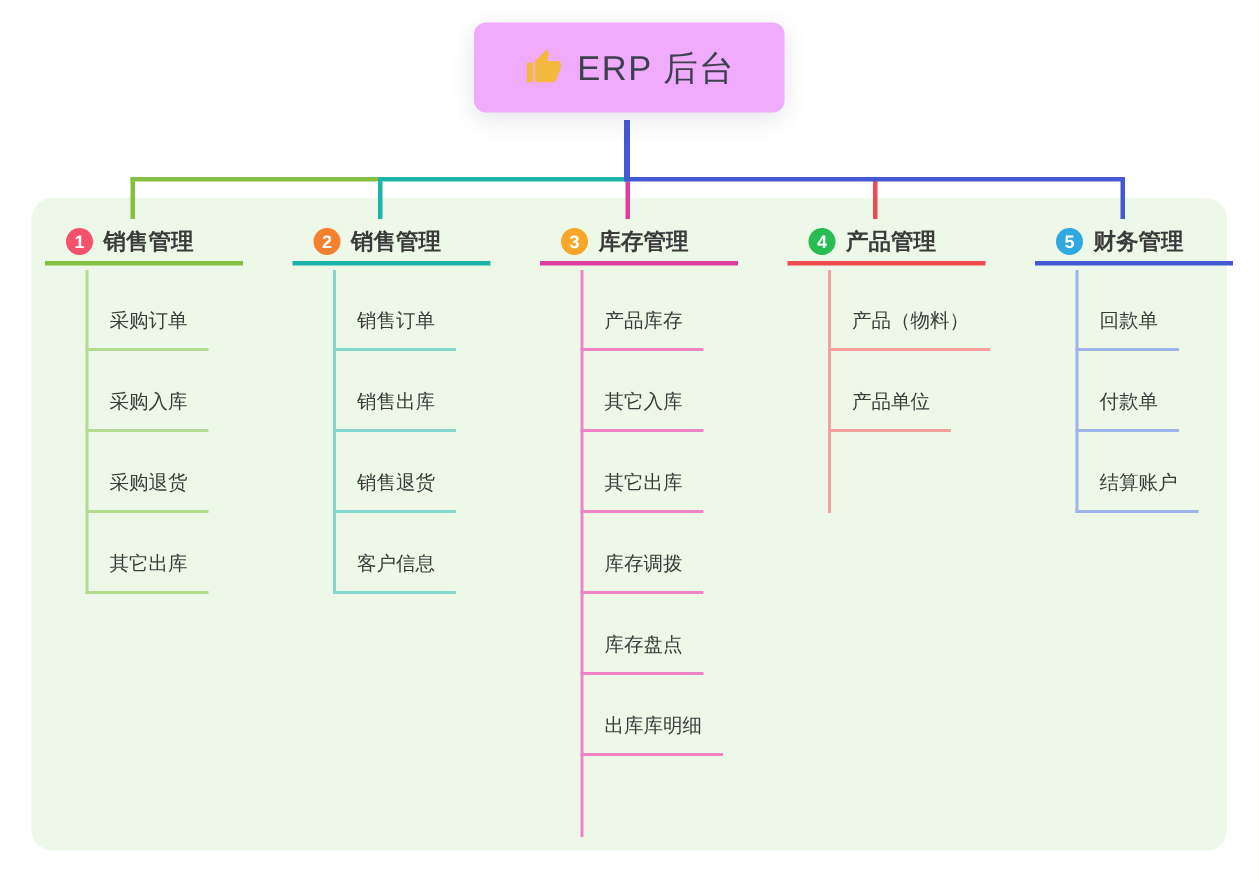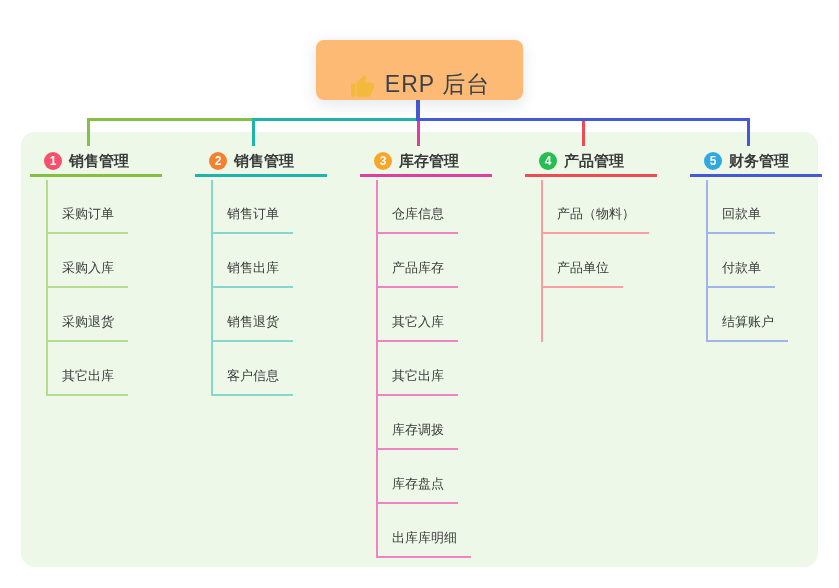--- a/index.html
+++ b/index.html
@@ -11,24 +11,24 @@
   .stage{position:absolute;inset:0;}
 
   
   .panel{
     position:absolute;left:21px;top:132px;width:797px;height:435px;
     border-radius:14px;background:#edf8e8;
   }
 
   
   .root-node{
-    position:absolute;left:316px;top:40px;width:207px;height:60px;
-    background:#fdba74;border-radius:8px;
+    position:absolute;left:316px;top:15px;width:207px;height:60px;
+    background:#f0abfc;border-radius:8px;
     box-shadow:0 4px 16px rgba(60,70,90,.14);
-    display:flex;align-items:flex-end;justify-content:center;gap:10px;
+    display:flex;align-items:center;justify-content:center;gap:10px;
     z-index:5;
   }
   .root-title{font-size:23px;color:#3c414d;font-weight:500;letter-spacing:1px;}
   .root-icon{width:26px;height:26px;display:block;}
 
   
   .stem{position:absolute;left:416px;top:80px;width:4px;height:41px;z-index:4;}
   .bus{position:absolute;top:118px;height:3px;z-index:2;}
   .bus-1{left:87px;width:167px;}
   .bus-2{left:252px;width:167px;z-index:3;}
@@ -46,21 +46,21 @@
     width:118px;height:26px;box-sizing:content-box;
     border-bottom:3px solid #888;
     display:flex;align-items:center;gap:7px;padding-left:14px;
     cursor:default;
   }
   .badge{
     width:18px;height:18px;border-radius:50%;flex:0 0 18px;
     color:#fff;font-size:12px;font-weight:700;line-height:18px;text-align:center;
   }
   .branch-name{font-size:15px;font-weight:600;color:#3b3b3b;white-space:nowrap;}
-  .children{position:absolute;left:16px;top:32px;}
+  .children{position:absolute;left:27px;top:32px;}
   .trunk{position:absolute;left:0;top:0;width:2px;background:#ccc;}
   .child{height:54px;display:flex;align-items:flex-end;}
   .child-label{
     border-bottom:2px solid #ccc;
     padding:0 14px 9px 16px;
     font-size:13px;color:#3b3b3b;white-space:nowrap;
   }
 </style>
 </head>
 <body>
@@ -129,23 +129,20 @@
           </div>
         </div>
   </div>
       <div class="branch" style="left: 360px;">
     <div class="branch-title" style="border-bottom-color: rgb(222, 63, 158);">
       <span class="badge" style="background: rgb(249, 166, 43);">3</span>
       <span class="branch-name">库存管理</span>
     </div>
     <div class="children">
       <div class="trunk" style="background: rgb(239, 131, 195); height: 378px;"></div>
-    <div class="child">
-            <div class="child-label" style="border-bottom-color: rgb(239, 131, 195);">仓库信息</div>
-          </div>
           <div class="child">
             <div class="child-label" style="border-bottom-color: rgb(239, 131, 195);">产品库存</div>
           </div>
           <div class="child">
             <div class="child-label" style="border-bottom-color: rgb(239, 131, 195);">其它入库</div>
           </div>
           <div class="child">
             <div class="child-label" style="border-bottom-color: rgb(239, 131, 195);">其它出库</div>
           </div>
           <div class="child">

